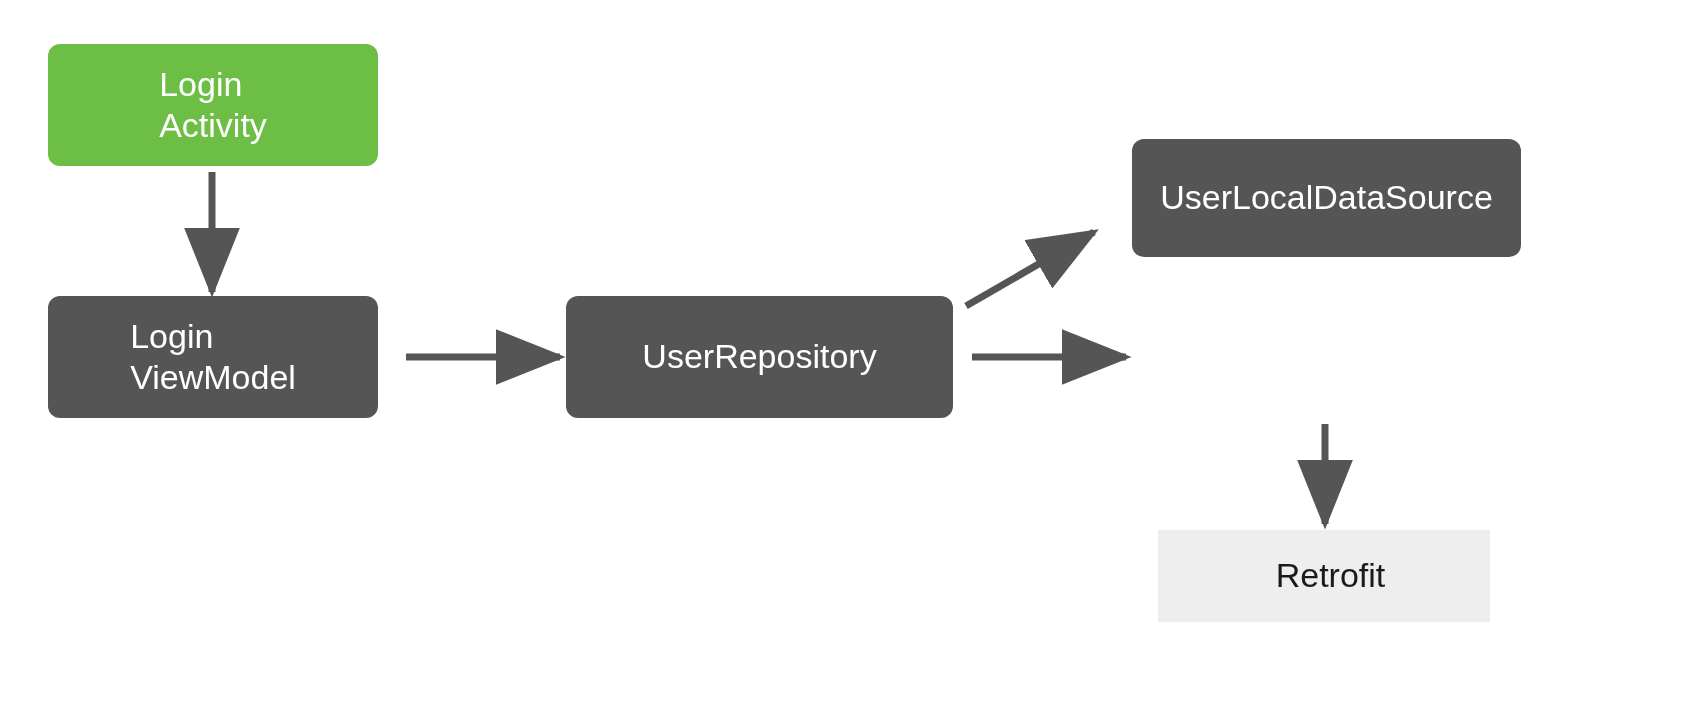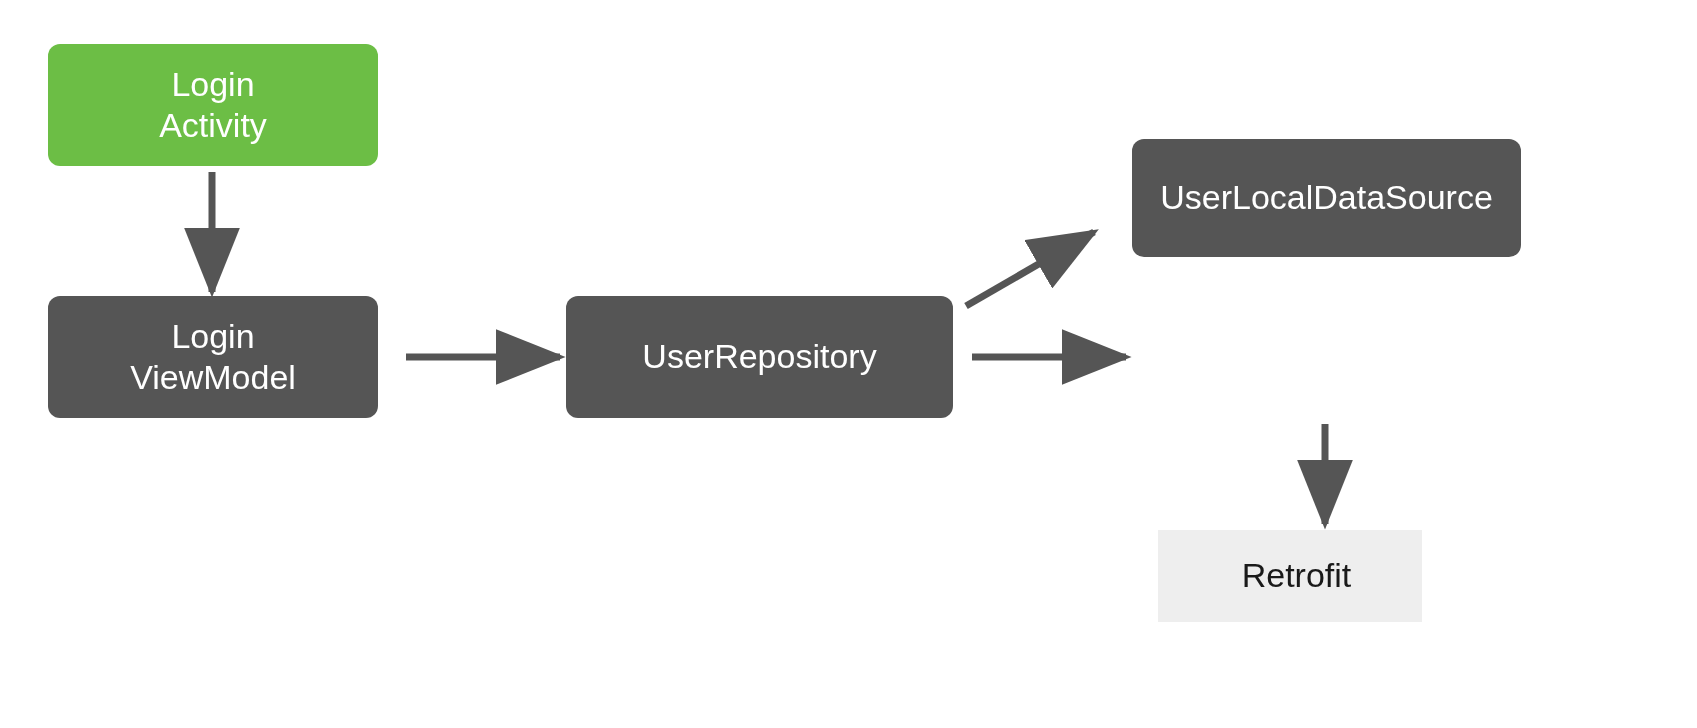--- a/index.html
+++ b/index.html
@@ -15,21 +15,20 @@
     width: 1697px;
     height: 728px;
     background: #ffffff;
     overflow: hidden;
   }
   .node {
     position: absolute;
     display: flex;
     align-items: center;
     justify-content: center;
-    text-align: center;
     box-sizing: border-box;
     line-height: 1.22;
     white-space: pre-line;
   }
   .node-activity {
     background: #6CBE45;
     color: #ffffff;
     border-radius: 12px;
     font-size: 34px;
   }
@@ -77,15 +76,15 @@
 Activity</div>
 
   <div class="node node-dark" style="left:48px; top:296px; width:330px; height:122px;">Login
 ViewModel</div>
 
   <div class="node node-dark" style="left:566px; top:296px; width:387px; height:122px;">UserRepository</div>
 
   <div class="node node-dark" style="left:1132px; top:139px; width:389px; height:118px;">UserLocalDataSource</div>
 
 
-  <div class="node node-light" style="left:1158px; top:530px; width:264px; height:92px;padding-left:13px;">Retrofit</div>
+  <div class="node node-light" style="left:1158px; top:530px; width:332px; height:92px;padding-left:13px;">Retrofit</div>
 
 </div>
 
 </body></html>

